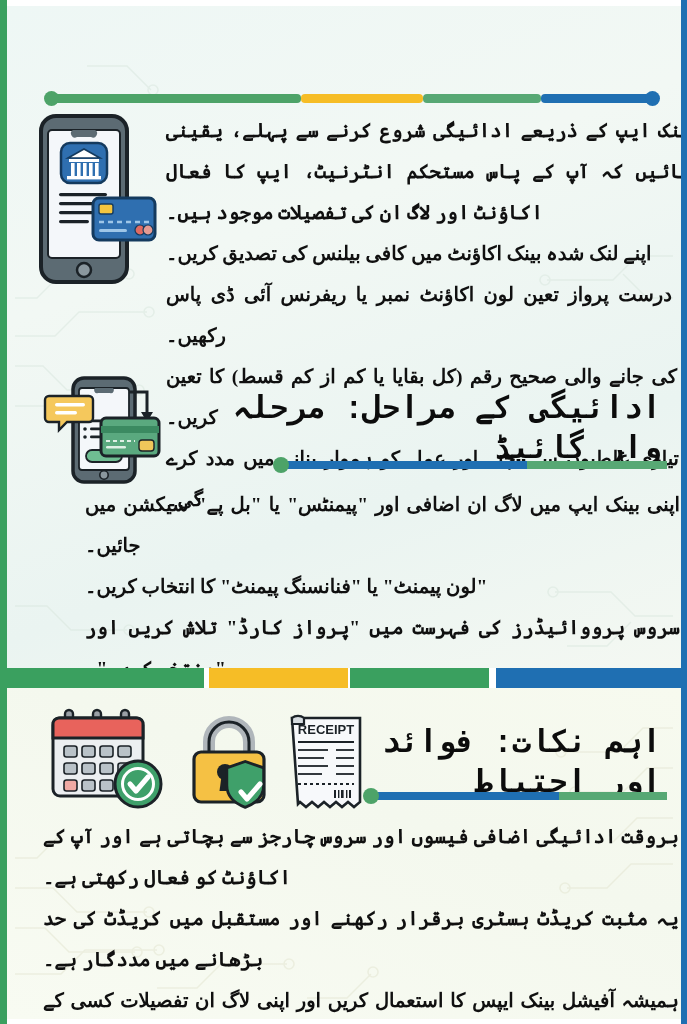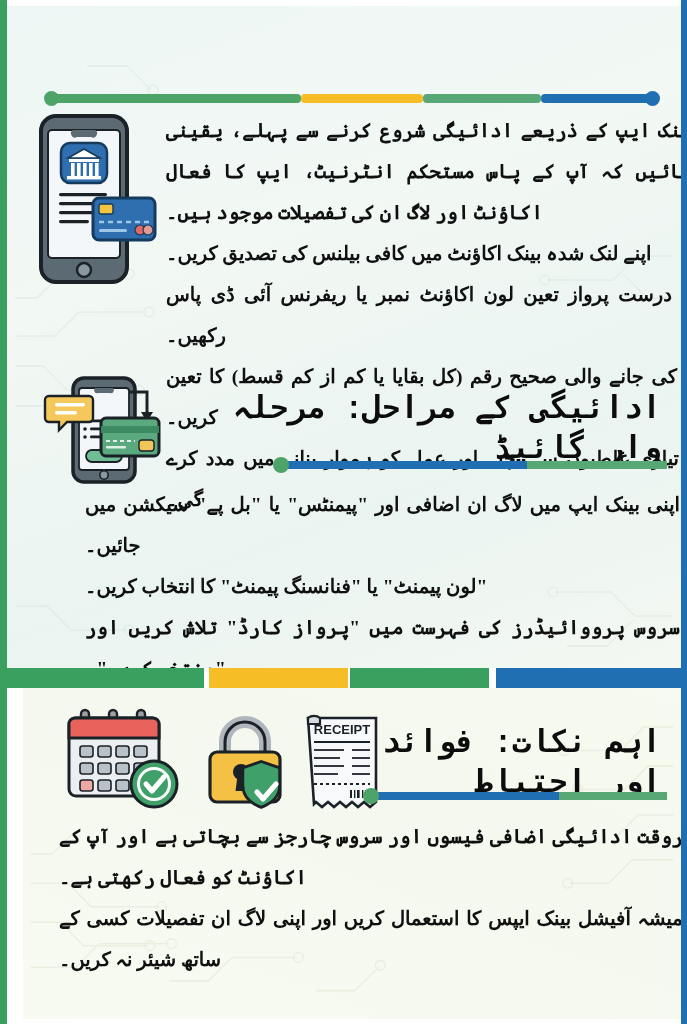--- a/index.html
+++ b/index.html
@@ -43,21 +43,20 @@
   
   .panel-upper {
     position: absolute; left: 7px; top: 6px; right: 6px; height: 662px;
     background: linear-gradient(160deg,#eef7f5 0%,#f2f8f4 35%,#eaf4f1 70%,#f4f8f2 100%);
     overflow: hidden;
   }
   .panel-lower {
     position: absolute; left: 7px; top: 688px; right: 6px; bottom: 5px;
     background: linear-gradient(200deg,#f7faef 0%,#f4f8ee 40%,#f8fbf2 100%);
     overflow: hidden;
-    margin-left: 16px;
   }
 
   
   .circuit {
     position: absolute; inset: 0; opacity: .5; pointer-events: none;
   }
 
   
   .band {
     position: absolute; left: 0; top: 668px; width: 687px; height: 20px;
@@ -389,17 +388,18 @@
     <h2 class="sec-title" style="right:20px;top:36px;width:330px;">اہم نکات: فوائد اور احتیاط</h2>
 
     <div class="sec-rule" style="right:14px;top:104px;width:300px;">
       <div class="barA" style="left:0;width:192px;background:#1f6fb2;"></div>
       <div class="barB" style="left:192px;width:108px;background:#57a874;"></div>
       <div class="dot" style="left:-4px;"></div>
     </div>
 
     <div class="body-text" style="left:36px;top:128px;width:636px;">
       <p>بروقت ادائیگی اضافی فیسوں اور سروس چارجز سے بچاتی ہے اور آپ کے اکاؤنٹ کو فعال رکھتی ہے۔</p>
+      <p>یہ مثبت کریڈٹ ہسٹری برقرار رکھنے اور مستقبل میں کریڈٹ کی حد بڑھانے میں مددگار ہے۔</p>
       <p>ہمیشہ آفیشل بینک ایپس کا استعمال کریں اور اپنی لاگ ان تفصیلات کسی کے ساتھ شیئر نہ کریں۔</p>
 
     </div>
   </div>
 </div>
 
 </body></html>

